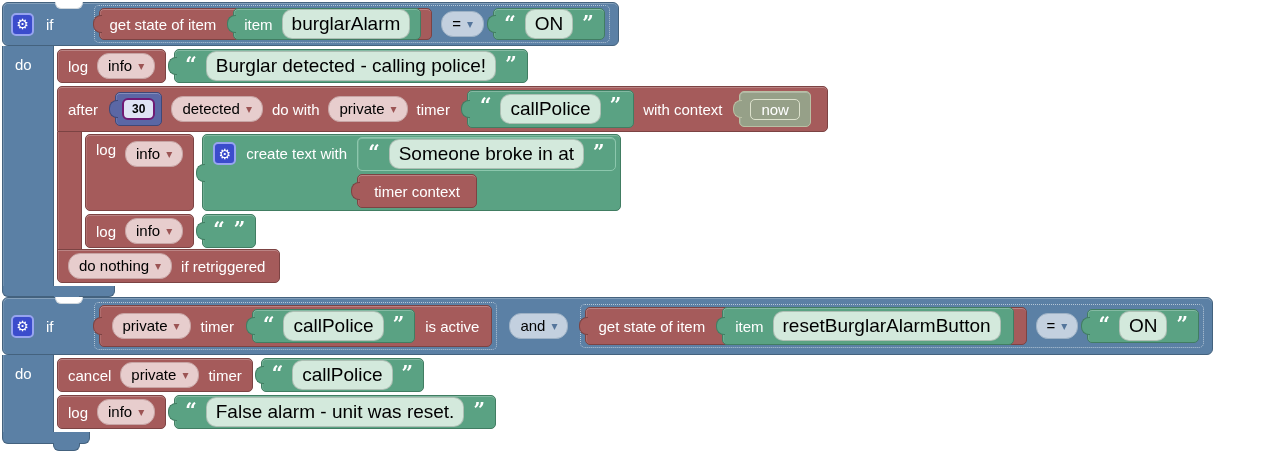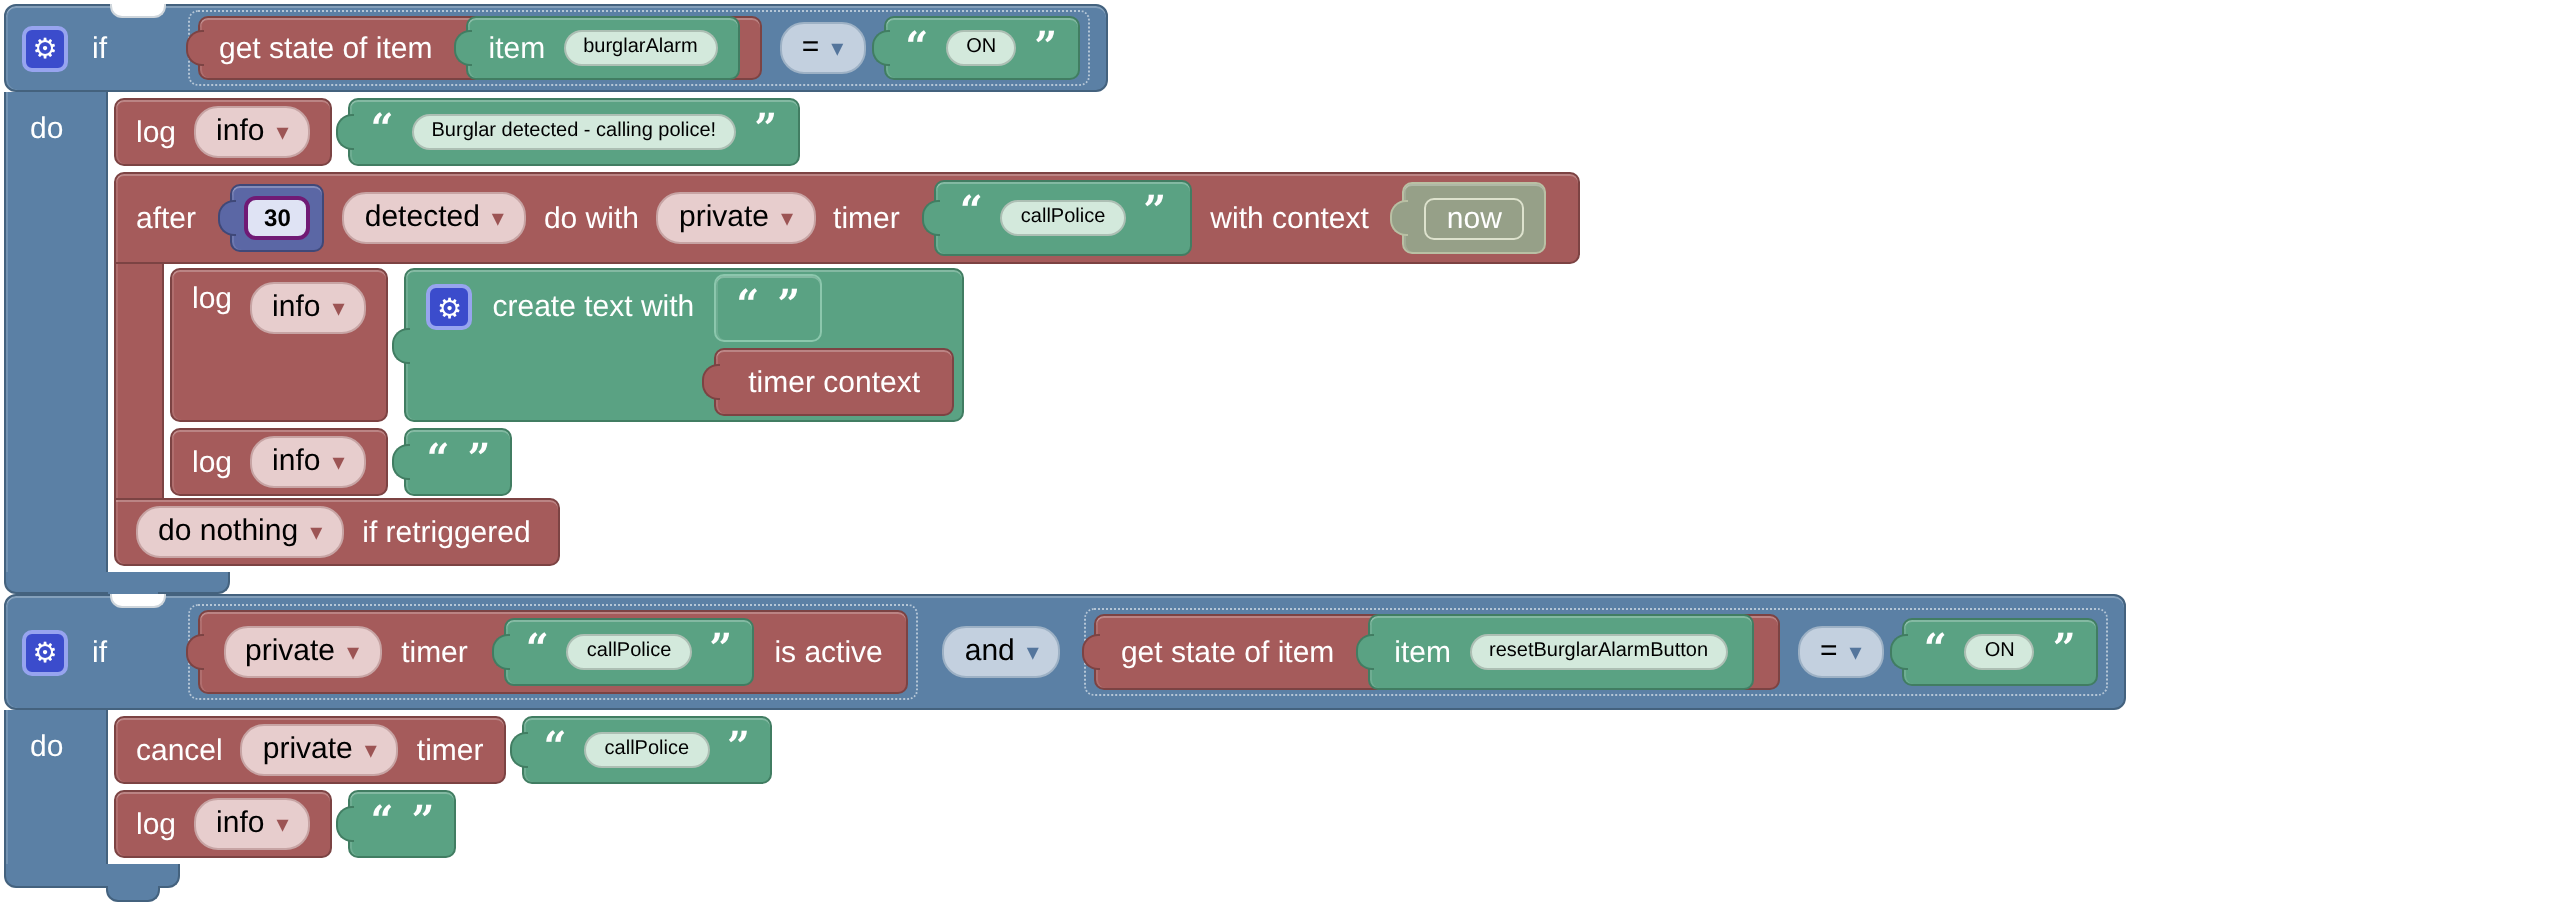--- a/index.html
+++ b/index.html
@@ -25,21 +25,21 @@
   }
   
   .tab::before {
     content:""; position:absolute; left:-7px; top:50%; transform:translateY(-50%);
     width:8px; height:16px; border-radius:8px 0 0 8px;
     background:var(--c); border:1px solid var(--b); border-right:none;
   }
   .lbl { color:#fff; font-size:15px; }
   .field {
     background:#d3e9dc; color:#000; border-radius:10px; padding:1px 9px;
-    font-size:10px; border:1px solid rgba(0,0,0,.18); line-height:1.35;
+    font-size:19px; border:1px solid rgba(0,0,0,.18); line-height:1.35;
   }
   .numfield {
     background:#dfe3f4; color:#000; border-radius:6px; padding:1px 8px;
     font-size:12px; border:2px solid #701a75; line-height:1.35;font-weight:bold;
   }
   .nowfield { color:#fff; font-size:15px; border:1px solid #dde2cd; border-radius:5px; padding:1px 10px; }
   .dd {
     display:inline-flex; align-items:center; gap:6px; border-radius:12px;
     padding:2px 10px; font-size:15px; color:#000; line-height:1.35;
   }
@@ -206,20 +206,21 @@
                     <span>info</span>
                     <i class="arr">▾</i>
                   </div>
                 </div>
                 <div class="blk green createblk tab joined">
                   <span class="gear">⚙</span>
                   <span class="lbl">create text with</span>
                   <div class="createins">
                     <div class="blk green h34 greenInner">
                       <span class="q">“</span>
+                      <span class="field">Someone broke in at</span>
                       <span class="q">”</span>
                     </div>
                     <div class="blk red h34 tab" style="padding:0 16px;">
                       <span class="lbl">timer context</span>
                     </div>
                   </div>
                 </div>
               </div>
 
               <div class="stmt">
@@ -325,20 +326,21 @@
         <div class="stmt">
           <div class="blk red h34">
             <span class="lbl">log</span>
             <div class="dd ddpink">
               <span>info</span>
               <i class="arr">▾</i>
             </div>
           </div>
           <div class="blk green h34 tab joined">
             <span class="q">“</span>
+            <span class="field">False alarm - unit was reset.</span>
             <span class="q">”</span>
           </div>
         </div>
 
       </div>
     </div>
 
     <div class="bbar" style="width:88px; height:12px;">
       <i class="btab"></i>
     </div>

